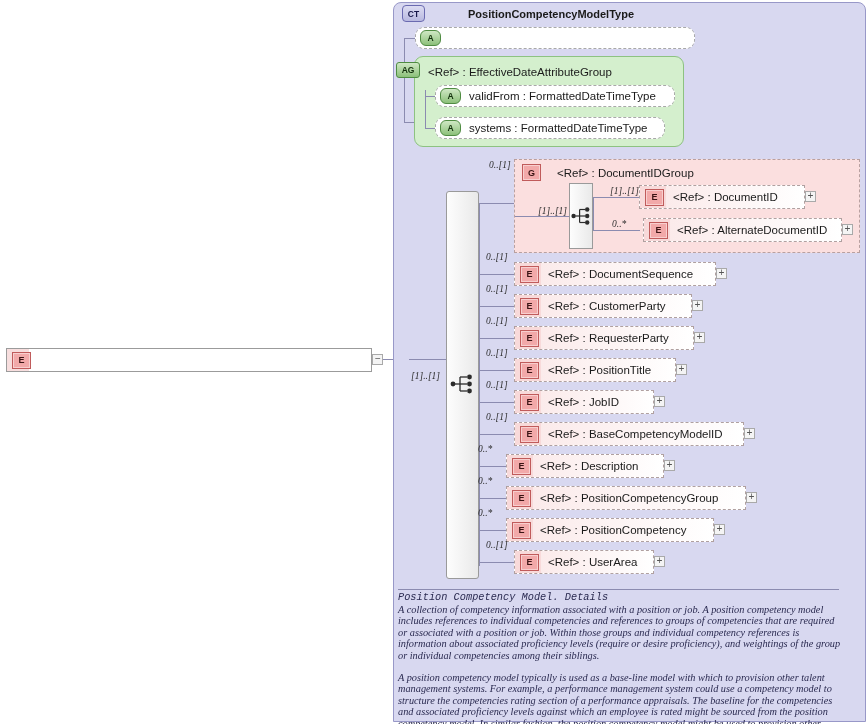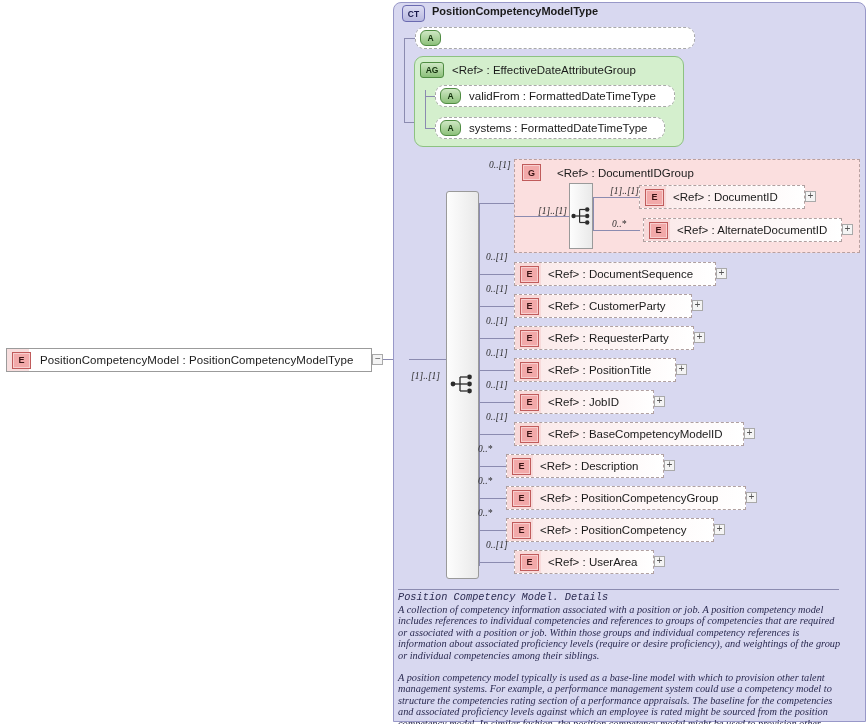--- a/index.html
+++ b/index.html
@@ -60,21 +60,21 @@
     display:flex;align-items:center;justify-content:center;
     font-size:10px;line-height:9px;color:#555;font-family:"Liberation Mono",monospace;
   }
 
   
   #ct-panel{
     left:393px;top:2px;width:473px;height:720px;
     background:#d8d8f0;border:1px solid #9898c8;
     border-radius:8px 8px 0 0;
   }
-  #ct-head{left:402px;top:5px;display:flex;align-items:flex-start;}
+  #ct-head{left:402px;top:5px;display:flex;align-items:center;gap:36px;}
   #ct-head .lbl{margin-left:7px;font-size:11px;color:#1a1a1a;white-space:nowrap;font-weight:bold;}
 
   
   #attr-wrap{
     left:414px;top:56px;width:270px;height:91px;
     background:#d4efcd;border:1px solid #8dc281;
     border-radius:9px;
   }
 
   .attrbox{
@@ -129,42 +129,41 @@
     font-family:"Liberation Serif","DejaVu Serif",serif;
     font-style:italic;font-size:10.3px;line-height:11.6px;color:#2a2a50;
   }
   #doc-text p{margin:0 0 10px 0;}
 </style>
 </head>
 <body>
 
 <div class="abs" id="root-elem">
   <span class="eicon">E</span>
-  <span class="lbl">PositionCompetencyModel : PositionCompetencyModelType</span>
 </div>
 <div class="abs toggle" style="left:372px;top:354px;">−</div>
 <div class="abs hline" style="left:383px;top:359px;width:26px;"></div>
 
 <div class="abs" id="ct-panel"></div>
 
 <div class="abs" id="ct-head">
   <span class="cticon">CT</span>
   <span class="lbl">PositionCompetencyModelType</span>
 </div>
 
 <div class="abs vline" style="left:404px;top:38px;height:84px;"></div>
 <div class="abs hline" style="left:404px;top:38px;width:12px;"></div>
 <div class="abs hline" style="left:404px;top:122px;width:12px;"></div>
 
 <div class="abs attrbox" style="left:415px;top:27px;width:280px;">
   <span class="aicon">A</span>
 </div>
 
 <div class="abs" id="attr-wrap"></div>
-<div class="abs" style="left:420px;top:62px;display:flex;align-items:center;">
+<div class="abs" style="left:396px;top:62px;display:flex;align-items:flex-end;">
   <span class="agicon">AG</span>
   <span class="lbl" style="margin-left:8px;font-size:11.5px;color:#1a1a1a;white-space:nowrap;">&lt;Ref&gt;        : EffectiveDateAttributeGroup</span>
 </div>
 
 <div class="abs vline" style="left:425px;top:90px;height:38px;"></div>
 <div class="abs hline" style="left:425px;top:96px;width:11px;"></div>
 <div class="abs hline" style="left:425px;top:128px;width:11px;"></div>
 
 <div class="abs attrbox" style="left:435px;top:85px;width:240px;">
   <span class="aicon">A</span>

